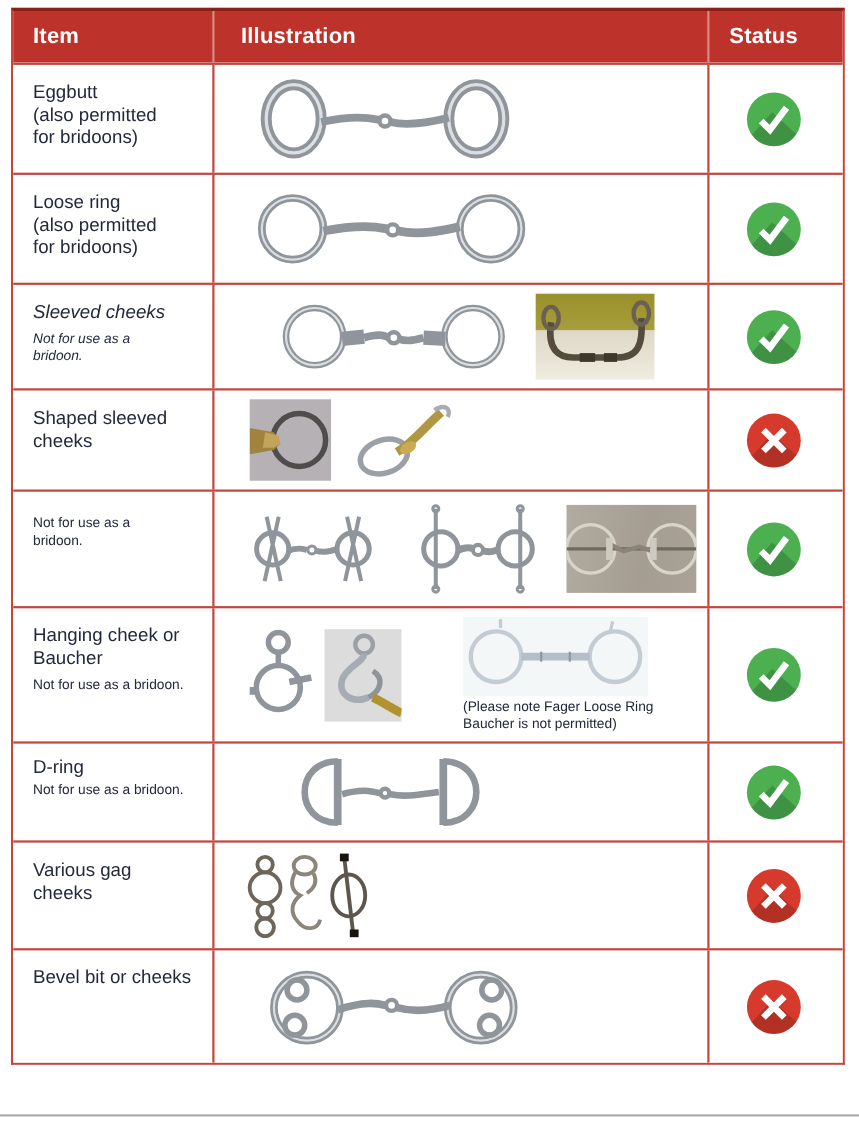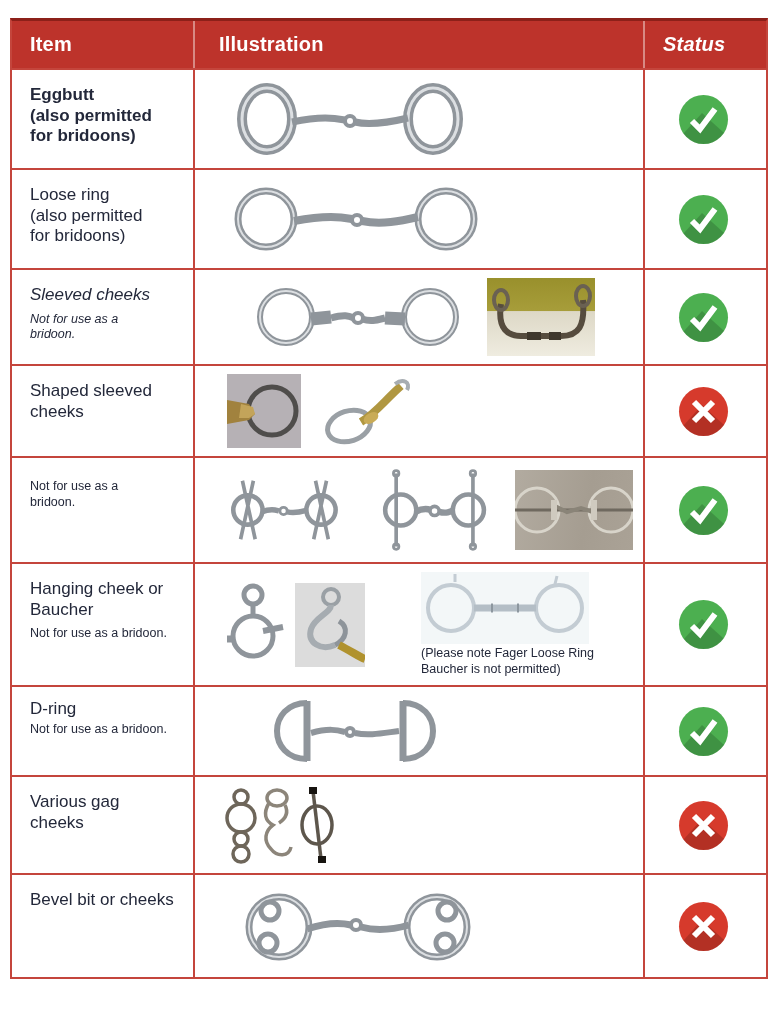--- a/index.html
+++ b/index.html
@@ -1,17 +1,17 @@
 <!DOCTYPE html>
 <html><head>
 <meta charset="utf-8">
 <style>
   html,body{margin:0;padding:0;background:#ffffff;}
   body{width:781px;height:1024px;position:relative;font-family:"Liberation Sans",sans-serif;color:#23283a;}
-  .page{position:absolute;inset:0;background:#fff;margin-top:11px;}
+  .page{position:absolute;inset:0;background:#fff;}
   .tbl{position:absolute;left:10px;top:7px;width:754px;border:2px solid #c4453c;border-top:3px solid #8c2019;}
   .row{display:grid;grid-template-columns:181px 450px 119px;border-top:2px solid #c4453c;background:#fff;}
   .row:first-child{border-top:none;}
   .cell{border-left:2px solid #c4453c;position:relative;}
   .cell:first-child{border-left:none;}
   
   .hrow{background:#bd332b;border-top:none;}
   .hrow .cell{border-left:2px solid #d88a84;display:flex;align-items:center;min-height:47px;}
   .hrow .cell:first-child{border-left:none;}
   .hcell{color:#fff;font-size:20px;font-weight:bold;letter-spacing:.2px;padding-left:18px;}
@@ -39,24 +39,24 @@
 </style>
 </head>
 <body>
 
 <div class="page">
   <div class="tbl">
 
     <div class="row hrow">
       <div class="cell hcell" style="display:flex;align-items:center;">Item</div>
       <div class="cell hcell" style="display:flex;align-items:center;padding-left:24px;">Illustration</div>
-      <div class="cell hcell" style="display:flex;align-items:center;font-style:italic;">Status</div>
-    </div>
-
-    <div class="row" style="min-height:96px;font-weight:bold;">
+      <div class="cell hcell" style="display:flex;align-items:center;">Status</div>
+    </div>
+
+    <div class="row" style="min-height:96px;">
       <div class="cell item-cell">
         <div class="title">Eggbutt
 (also  permitted
 for bridoons)</div>
       </div>
       <div class="cell ill-cell" style="padding-left:36px;">
         <svg width="238" height="82" viewBox="0 0 238 82">
           <ellipse class="metal" cx="36" cy="41" rx="25" ry="31" stroke-width="10"></ellipse>
           <ellipse class="metal-hi" cx="36" cy="41" rx="25" ry="31" stroke-width="3"></ellipse>
           <ellipse class="metal" cx="202" cy="41" rx="25" ry="31" stroke-width="10"></ellipse>

